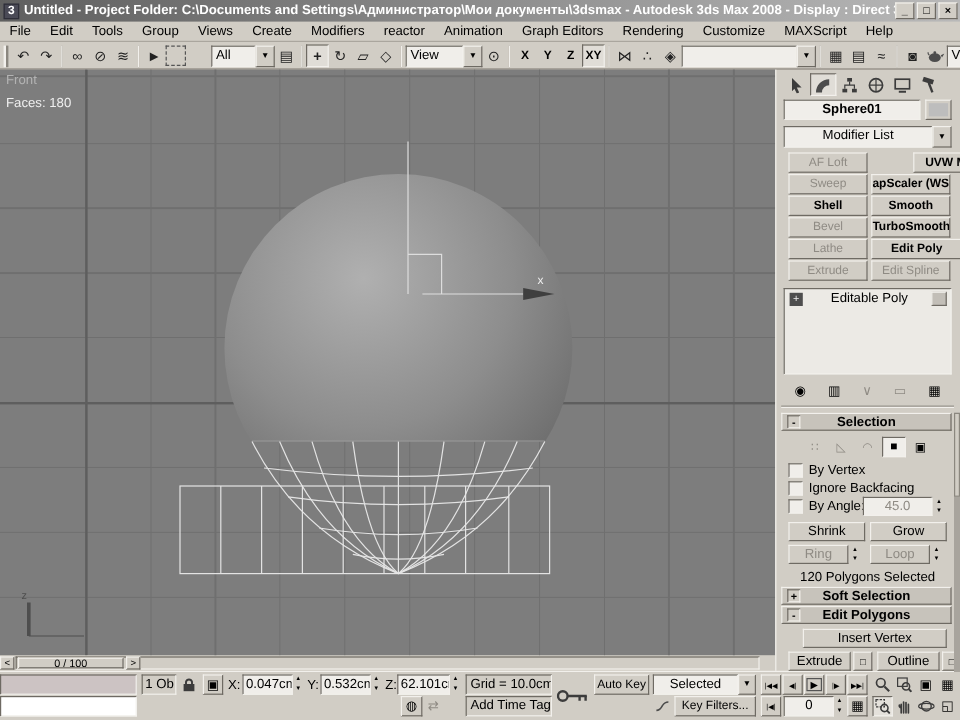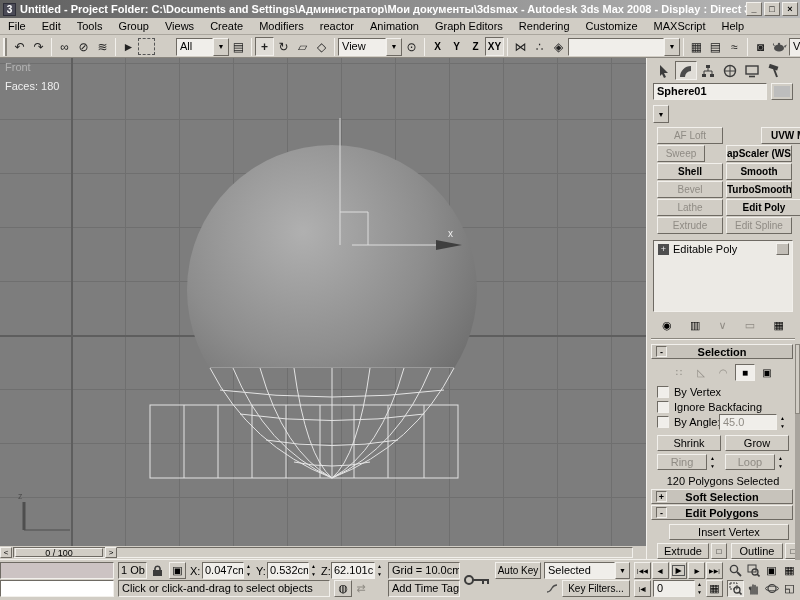--- a/index.html
+++ b/index.html
@@ -1,20 +1,20 @@
 <!DOCTYPE html>
 <html><head>
 <meta charset="utf-8">
 <style>
   * { margin:0; padding:0; box-sizing:border-box; }
   html,body { width:800px; height:600px; overflow:hidden; }
   body { font-family:"Liberation Sans", sans-serif; font-size:11px; background:#d1cdc5; color:#000; position:relative; }
   .abs { position:absolute; }
   .r { border:1px solid; border-color:#f2f0ec #6e6a63 #6e6a63 #f2f0ec; background:#d1cdc5; }
-  .s { border:1px solid; border-color:#6e6a63 #f2f0ec #f2f0ec #6e6a63; }
+  .s { border:1px solid; border-color:#6e6a63 #f2f0ec #f2f0ec #6e6a63;text-align:center; }
   .field { background:#f0eeea; }
   .dim { color:#8f8b84; }
   .ctr { display:flex; align-items:center; justify-content:center; }
   .nowrap { white-space:nowrap; overflow:hidden; }
 
   
   #titlebar { left:0; top:0; width:800px; height:18px; background:linear-gradient(90deg,#5f5f5f,#b9b9b9); color:#fff; display:flex; align-items:center; }
   #titlebar .app-icon { width:13px; height:13px; margin:0 4px 0 3px; background:#4a4a56; color:#fff; font-size:10px; font-weight:bold; display:flex; align-items:center; justify-content:center; border:1px solid #2e2e38; }
   #titlebar .t { font-weight:bold; font-size:11px; white-space:nowrap; overflow:hidden; flex:1; }
   .winbtn { width:16px; height:14px; margin-right:2px; font-size:9px; font-weight:bold; color:#000; display:flex; align-items:center; justify-content:center; }
@@ -255,21 +255,20 @@
       <div>▼</div>
     </div>
   <span class="abs sb-label" style="left:321px;top:5px;">Z:</span>
   <div class="abs s field nowrap" style="left:331px;top:2px;width:44px;height:17px;padding:1px 2px;">62.101cm</div>
   <div class="abs spin" style="left:375px;top:2px;">
       <div>▲</div>
       <div>▼</div>
     </div>
   <div class="abs s nowrap" style="left:388px;top:2px;width:72px;height:17px;padding:1px 3px;">Grid = 10.0cm</div>
 
-  <div class="abs s nowrap" style="left:118px;top:20px;width:212px;height:17px;padding:1px 3px;">Click or click-and-drag to select objects</div>
   <div class="abs r ctr icon16" style="left:334px;top:20px;width:18px;height:17px;">◍</div>
   <div class="abs ctr icon16 dim" style="left:354px;top:20px;width:14px;height:17px;">⇄</div>
   <div class="abs s nowrap" style="left:388px;top:20px;width:72px;height:17px;padding:1px 3px;">Add Time Tag</div>
 
   <div class="abs ctr" style="left:462px;top:3px;width:30px;height:33px;">
     <svg width="26" height="12" viewBox="0 0 26 12">
         <circle cx="5" cy="6" r="4" stroke="#3c3c3c" stroke-width="2" fill="none"></circle>
         <line x1="9" y1="6" x2="25" y2="6" stroke="#3c3c3c" stroke-width="2"></line>
         <line x1="19" y1="6" x2="19" y2="10" stroke="#3c3c3c" stroke-width="2"></line>
         <line x1="24" y1="6" x2="24" y2="10" stroke="#3c3c3c" stroke-width="2"></line>
@@ -382,26 +381,27 @@
         </svg>
     </div>
   </div>
 
   <div class="abs s field nowrap" style="left:6px;top:25px;width:114px;height:17px;padding:1px 3px;font-weight:bold;">Sphere01</div>
   <div class="abs r" style="left:124px;top:25px;width:22px;height:17px;">
       <div style="margin:2px;height:11px;background:#bdbdbd;"></div>
     </div>
 
   <div class="abs" style="left:6px;top:47px;width:140px;height:18px;display:flex;">
+    <div class="s field nowrap" style="flex:1;padding:1px 3px;">Modifier List</div>
     <div class="r ctr" style="width:16px;font-size:7px;">▼</div>
   </div>
 
   <div class="abs modbtn r off" style="left:10px;top:69px;width:66px;">AF Loft</div>
   <div class="abs modbtn r on" style="left:79px;top:69px;width:66px;margin-left:35px;">UVW Map</div>
-  <div class="abs modbtn r off" style="left:10px;top:87px;width:48px;">Sweep</div>
+  <div class="abs modbtn r off" style="left:10px;top:87px;width:66px;">Sweep</div>
   <div class="abs modbtn r on" style="left:79px;top:87px;width:66px;">apScaler (WSM</div>
   <div class="abs modbtn r on" style="left:10px;top:105px;width:66px;">Shell</div>
   <div class="abs modbtn r on" style="left:79px;top:105px;width:66px;">Smooth</div>
   <div class="abs modbtn r off" style="left:10px;top:123px;width:66px;">Bevel</div>
   <div class="abs modbtn r on" style="left:79px;top:123px;width:66px;">TurboSmooth</div>
   <div class="abs modbtn r off" style="left:10px;top:141px;width:66px;">Lathe</div>
   <div class="abs modbtn r on" style="left:79px;top:141px;width:76px;">Edit Poly</div>
   <div class="abs modbtn r off" style="left:10px;top:159px;width:66px;">Extrude</div>
   <div class="abs modbtn r off" style="left:79px;top:159px;width:66px;">Edit Spline</div>
 

